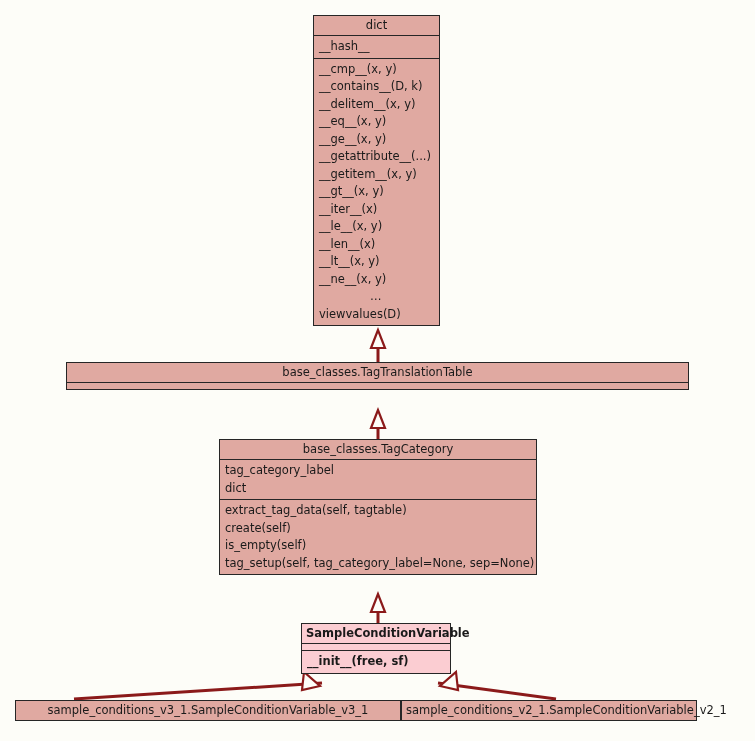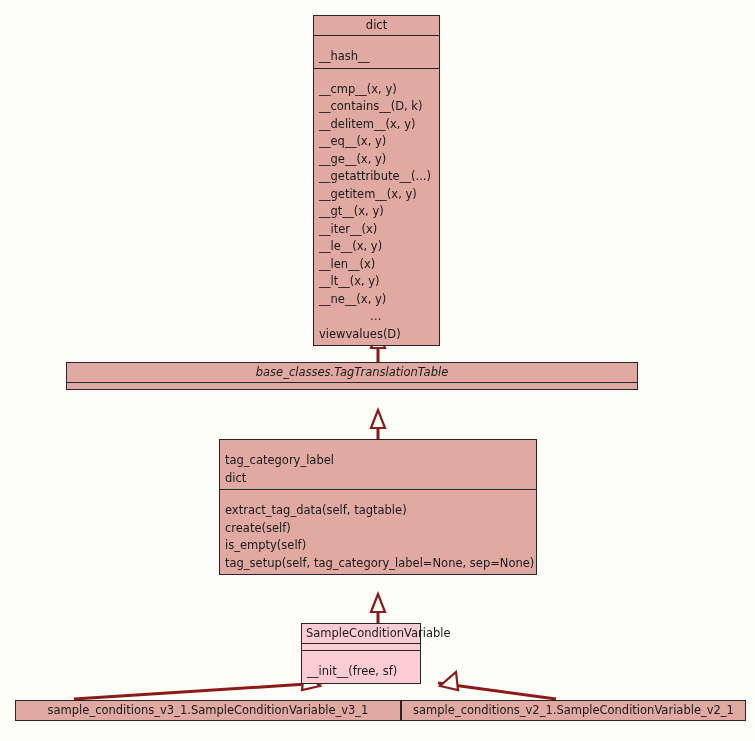--- a/index.html
+++ b/index.html
@@ -61,21 +61,21 @@
     text-align: left;
   }
   .member.ellipsis {
     text-align: center;
     letter-spacing: 1.5px;
   }
   .compartment.empty {
     height: 7px;
   }
   .compartment.attrs, .compartment.methods {
-    padding: 12px 0 2px 0;
+    padding: 2px 0 2px 0;
   }
 
   
   .edge-svg {
     position: absolute;
     left: 0; top: 0;
     width: 755px;
     height: 741px;
     z-index: 1;
     pointer-events: none;
@@ -133,55 +133,58 @@
       <div class="member">__iter__(x)</div>
       <div class="member">__le__(x, y)</div>
       <div class="member">__len__(x)</div>
       <div class="member">__lt__(x, y)</div>
       <div class="member">__ne__(x, y)</div>
       <div class="member ellipsis">…</div>
       <div class="member">viewvalues(D)</div>
     </div>
   </div>
 
-  <div class="uml-class" style="left:66px; top:362px; width:572px;font-style:italic;">
+  <div class="uml-class" style="left:66px; top:362px; width:623px;">
     <div class="compartment">
       <div class="cls-name">base_classes.TagTranslationTable</div>
     </div>
     <div class="compartment empty"></div>
   </div>
 
   <div class="uml-class" style="left:219px; top:439px; width:318px;">
+    <div class="compartment">
+      <div class="cls-name">base_classes.TagCategory</div>
+    </div>
     <div class="compartment attrs">
       <div class="member">tag_category_label</div>
       <div class="member">dict</div>
     </div>
     <div class="compartment methods">
       <div class="member">extract_tag_data(self, tagtable)</div>
       <div class="member">create(self)</div>
       <div class="member">is_empty(self)</div>
       <div class="member">tag_setup(self, tag_category_label=None, sep=None)</div>
     </div>
   </div>
 
-  <div class="uml-class current" style="left:301px; top:623px; width:120px;">
+  <div class="uml-class current" style="left:301px; top:623px; width:150px;font-weight:bold;">
     <div class="compartment">
       <div class="cls-name">SampleConditionVariable</div>
     </div>
     <div class="compartment empty"></div>
     <div class="compartment methods">
       <div class="member">__init__(free, sf)</div>
     </div>
   </div>
 
   <div class="uml-class" style="left:15px; top:700px; width:386px;">
     <div class="compartment">
       <div class="cls-name">sample_conditions_v3_1.SampleConditionVariable_v3_1</div>
     </div>
   </div>
 
-  <div class="uml-class" style="left:401px; top:700px; width:345px;">
+  <div class="uml-class" style="left:401px; top:700px; width:296px;">
     <div class="compartment">
       <div class="cls-name">sample_conditions_v2_1.SampleConditionVariable_v2_1</div>
     </div>
   </div>
 
 </div>
 
 </body></html>

